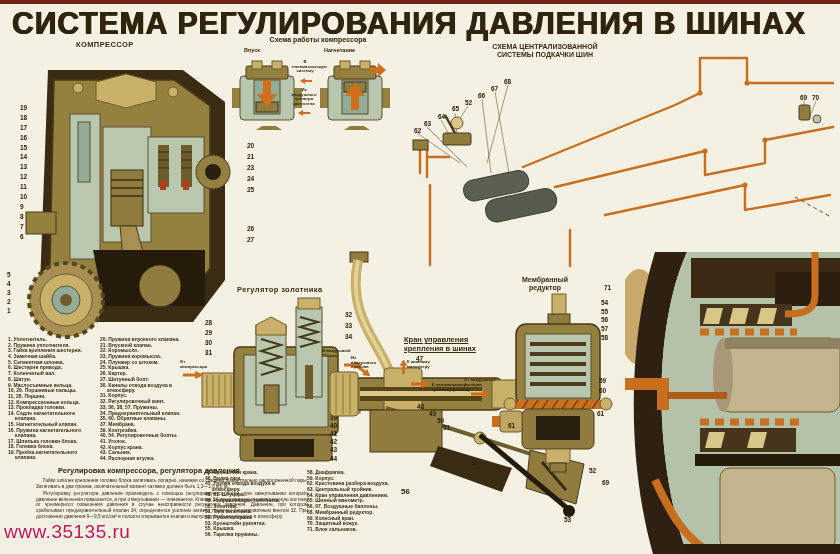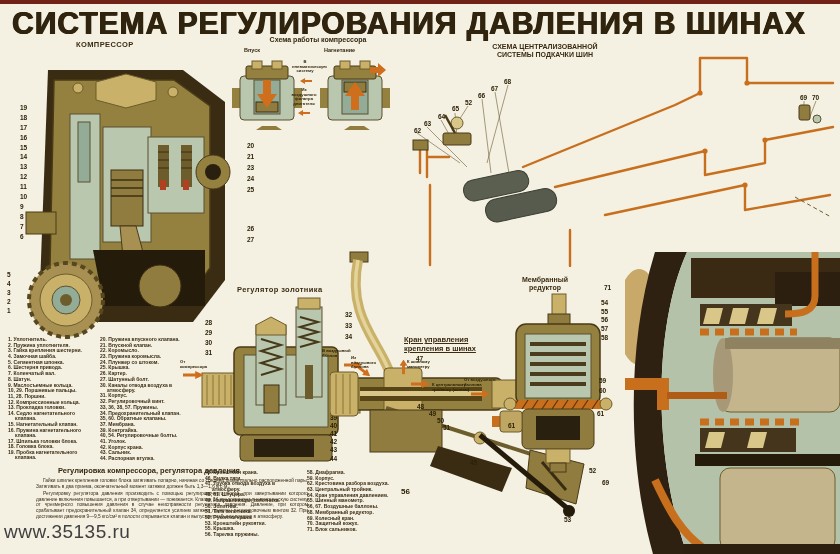--- a/index.html
+++ b/index.html
@@ -27,21 +27,21 @@
   #valve-right span:nth-of-type(1){left:416px;top:356px}#valve-right span:nth-of-type(2){left:417px;top:404px}
   #valve-right span:nth-of-type(3){left:429px;top:411px}#valve-right span:nth-of-type(4){left:437px;top:418px}
   #valve-right span:nth-of-type(5){left:443px;top:425px}
   
   .leg{position:absolute;font-size:5px;line-height:5.3px;font-weight:bold;color:#3a2b12;}
   .leg .li{text-indent:-7px;padding-left:7px;margin-bottom:.4px;}
   
   .adj{position:absolute;left:36px;top:466px;width:272px;}
   .adj .ah{font-size:7.5px;font-weight:bold;margin:0 0 3px 22px;}
   .adj p{font-size:4.8px;line-height:5.6px;text-align:justify;margin:0 0 2px;color:#3a2b12;text-indent:7px;}
-  .watermark{position:absolute;left:4px;top:521px;font-size:19px;color:#404040;letter-spacing:.5px;}
+  .watermark{position:absolute;left:4px;top:521px;font-size:19px;color:#be185d;letter-spacing:.5px;}
   
   .arr{position:absolute;background:#cf6f1d;
        clip-path:polygon(0 32%,58% 32%,58% 0,100% 50%,58% 100%,58% 68%,0 68%);}
   .alab{position:absolute;font-size:4.2px;font-weight:bold;color:#2c2208;line-height:1.1;}
   #arr-reg-in{left:183px;top:371px;width:21px;height:8px;}
   #arr-reg-out{left:344px;top:361px;width:18px;height:8px;}
   #arr-valve-tank{left:355px;top:367px;width:17px;height:8px;transform:rotate(38deg);}
   #arr-valve-gauge{left:396px;top:363px;width:15px;height:8px;transform:rotate(-90deg);}
   #arr-valve-tee{left:411px;top:380px;width:19px;height:8px;}
   #arr-reducer{left:471px;top:390px;width:19px;height:8px;}

